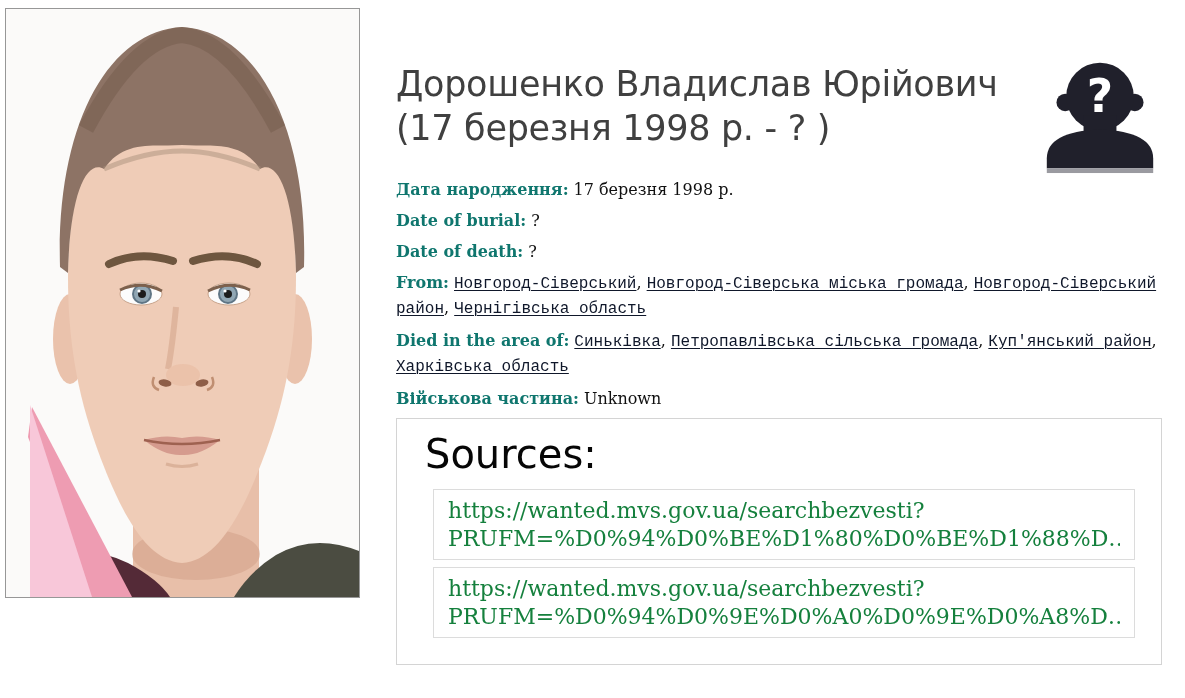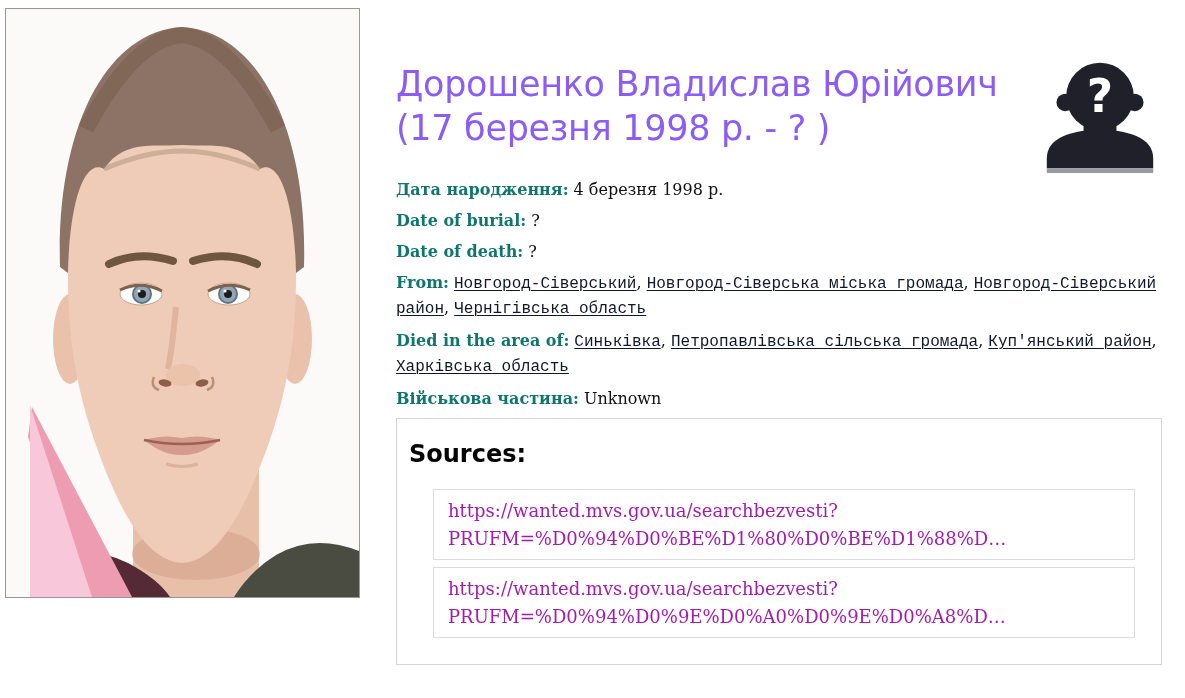--- a/index.html
+++ b/index.html
@@ -7,37 +7,37 @@
        font-family:"DejaVu Serif","Liberation Serif",serif;color:#111;}
 
   .photo-frame{position:absolute;left:5px;top:8px;width:353px;height:588px;
                border:1px solid #979797;background:#fbfaf9;}
   .photo-frame svg{display:block;width:100%;height:100%;}
 
   .content{position:absolute;left:396px;top:0;width:766px;}
 
   .header-row{display:flex;justify-content:space-between;align-items:flex-start;margin-top:56px;}
   h1.title{margin:6px 0 0;font-family:"DejaVu Sans","Liberation Sans",sans-serif;
-           font-weight:400;font-size:35px;line-height:44px;color:#8b5cf6;letter-spacing:-0.3px;}
+           font-weight:400;font-size:35px;line-height:44px;color:#404040;letter-spacing:-0.3px;}
   .unknown-icon{flex:none;width:124px;height:118px;margin-left:18px;}
   .unknown-icon svg{display:block;width:100%;height:100%;}
 
   .fields{margin-top:4px;}
   .field{margin:0 0 8px;font-size:16px;line-height:23px;color:#101010;}
   .field .lbl{font-weight:700;margin-right:5px;color:#0f766e;}
   .field a.loc{color:#0f172a;text-decoration:underline;text-decoration-thickness:1px;
                text-underline-offset:2px;cursor:pointer;font-family:Liberation Mono, monospace;}
   .field .sep{color:#101010;}
 
   .sources-box{margin-top:4px;border:1px solid #d4d4d4;background:#fff;
                padding:13px 13px 26px 12px;box-sizing:border-box;}
-  .sources-title{margin:0 0 13px;font-family:"DejaVu Sans","Liberation Sans",sans-serif;
-                 font-weight:700;font-size:24px;line-height:44px;color:#060606;}
+  .sources-title{margin:0 16px 13px;font-family:"DejaVu Sans","Liberation Sans",sans-serif;
+                 font-weight:400;font-size:40px;line-height:44px;color:#060606;}
   .source-item{display:block;margin:0 13px 7px 24px;border:1px solid #dcdcdc;background:#fff;
-               padding:7px 14px;font-size:18px;line-height:27.5px;color:#a21caf;
+               padding:7px 14px;font-size:22px;line-height:27.5px;color:#15803d;
                text-decoration:none;cursor:pointer;}
   .source-item:last-child{margin-bottom:0;}
   .source-item .srcline{display:block;white-space:nowrap;overflow:hidden;}
 </style>
 </head>
 <body>
 
 <div class="photo-frame">
   <svg viewBox="0 0 353 588" xmlns="http://www.w3.org/2000/svg">
     <rect width="353" height="588" fill="#fbfaf9"></rect>
@@ -103,21 +103,21 @@
         <path d="M8,116 L8,106 Q8,78 63,76 Q118,78 118,106 L118,116 Z" fill="#20202b"></path>
         <rect x="8" y="116" width="110" height="5" fill="#9a9aa0"></rect>
         <text x="63" y="58" text-anchor="middle" font-family="DejaVu Sans, Liberation Sans, sans-serif" font-size="47" font-weight="bold" fill="#ffffff">?</text>
       </svg>
     </div>
   </div>
 
   <div class="fields">
 
     <p class="field">
-      <b class="lbl">Дата народження:</b><span>4 березня 1998 р.</span>
+      <b class="lbl">Дата народження:</b><span>17 березня 1998 р.</span>
     </p>
 
     <p class="field">
       <b class="lbl">Date of burial:</b><span>?</span>
     </p>
 
     <p class="field">
       <b class="lbl">Date of death:</b><span>?</span>
     </p>
 

